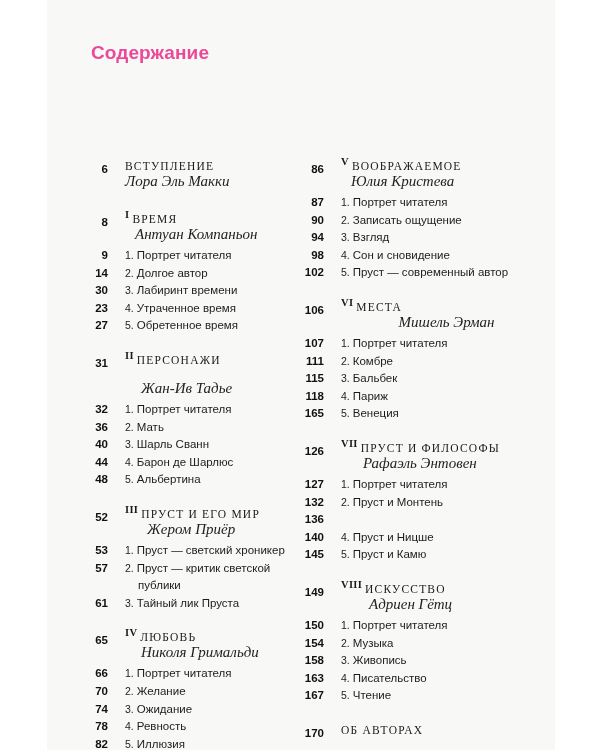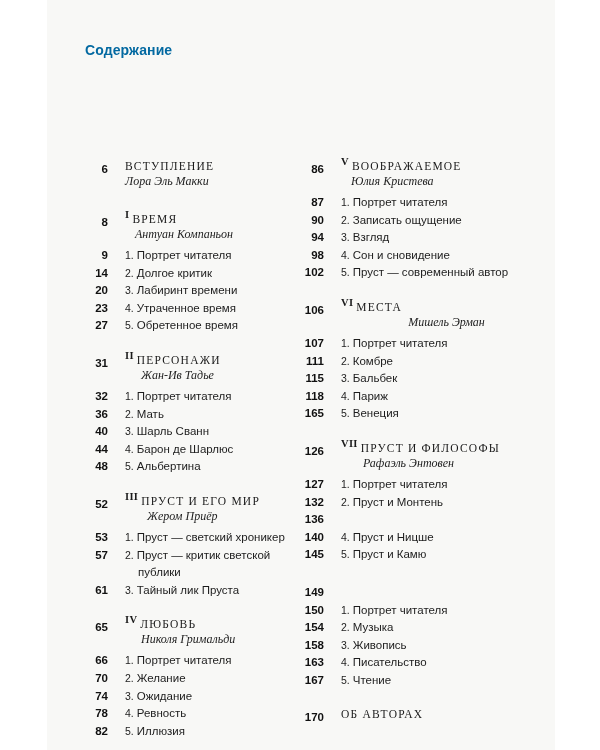--- a/index.html
+++ b/index.html
@@ -5,23 +5,23 @@
   html, body { margin: 0; padding: 0; }
   body {
     width: 600px; height: 750px; background: #ffffff; position: relative; overflow: hidden;
     font-family: "Liberation Sans", sans-serif; color: #141414;
   }
   .page {
     position: absolute; left: 47px; top: 0; width: 508px; height: 750px;
     background: #f8f8f6;
   }
   .title {
-    position: absolute; left: 85px; top: 42px;
-    font-family: "Liberation Sans", sans-serif; font-weight: bold; font-size: 14px;
-    color: #0369a1; letter-spacing: 0.1px;
+    position: absolute; left: 91px; top: 42px;
+    font-family: "Liberation Sans", sans-serif; font-weight: bold; font-size: 19px;
+    color: #ec4899; letter-spacing: 0.1px;
   }
   .col { position: absolute; top: 159px; }
   .col.left { left: 80px; width: 230px; }
   .col.right { left: 296px; width: 240px; }
 
   .section { margin-bottom: 18px; }
   .section.compact { margin-bottom: 0; }
 
   .row { display: flex; align-items: flex-start; }
   .num {
@@ -33,21 +33,21 @@
   .head-row .num { padding-top: 2px; }
   .head {
     font-family: "Liberation Serif", serif; font-size: 11.5px; letter-spacing: 1.2px;
     color: #1a1a1a; line-height: 15px; position: relative;
   }
   .roman {
     font-family: "Liberation Serif", serif; font-weight: bold; font-size: 10.5px;
     position: relative; top: -5px; margin-right: 3px; letter-spacing: 0.3px;
   }
   .author {
-    font-family: "Liberation Serif", serif; font-style: italic; font-size: 12px;
+    font-family: "Liberation Serif", serif; font-style: italic; font-size: 15px;
     color: #222; line-height: 14px; margin-bottom: 6px;
   }
   .item { font-size: 11.5px; line-height: 17.6px; color: #1c1c1c; }
   .item .idx { font-size: 10.5px; margin-right: 3px; }
   .item .cont { display: block; padding-left: 13px; }
 </style>
 </head>
 <body>
 
 <div class="page"></div>
@@ -71,41 +71,41 @@
           <div class="head"><span class="roman">I</span><span>ВРЕМЯ</span></div>
           <div class="author" style="padding-left: 10px;">Антуан Компаньон</div>
         </div>
       </div>
       <div class="row">
         <div class="num">9</div>
         <div class="body item"><span class="idx">1.</span><span>Портрет читателя</span></div>
       </div>
       <div class="row">
         <div class="num">14</div>
-        <div class="body item"><span class="idx">2.</span><span>Долгое критик</span></div>
-      </div>
-      <div class="row">
-        <div class="num">20</div>
+        <div class="body item"><span class="idx">2.</span><span>Долгое автор</span></div>
+      </div>
+      <div class="row">
+        <div class="num">30</div>
         <div class="body item"><span class="idx">3.</span><span>Лабиринт времени</span></div>
       </div>
       <div class="row">
         <div class="num">23</div>
         <div class="body item"><span class="idx">4.</span><span>Утраченное время</span></div>
       </div>
       <div class="row">
         <div class="num">27</div>
         <div class="body item"><span class="idx">5.</span><span>Обретенное время</span></div>
       </div>
     </div>
     <div class="section">
       <div class="row head-row">
         <div class="num">31</div>
         <div class="body">
           <div class="head"><span class="roman">II</span><span>ПЕРСОНАЖИ</span></div>
-          <div class="author" style="padding-left: 16px;">Жан-Ив Тадье</div>
+          <div class="author" style="padding-left: 16px; margin-top: 13px;">Жан-Ив Тадье</div>
         </div>
       </div>
       <div class="row">
         <div class="num">32</div>
         <div class="body item"><span class="idx">1.</span><span>Портрет читателя</span></div>
       </div>
       <div class="row">
         <div class="num">36</div>
         <div class="body item"><span class="idx">2.</span><span>Мать</span></div>
       </div>
@@ -256,20 +256,24 @@
         <div class="body item"><span class="idx">4.</span><span>Пруст и Ницше</span></div>
       </div>
       <div class="row">
         <div class="num">145</div>
         <div class="body item"><span class="idx">5.</span><span>Пруст и Камю</span></div>
       </div>
     </div>
     <div class="section">
       <div class="row head-row">
         <div class="num">149</div>
+        <div class="body">
+          <div class="head"><span class="roman">VIII</span><span>ИСКУССТВО</span></div>
+          <div class="author" style="padding-left: 28px;">Адриен Гётц</div>
+        </div>
       </div>
       <div class="row">
         <div class="num">150</div>
         <div class="body item"><span class="idx">1.</span><span>Портрет читателя</span></div>
       </div>
       <div class="row">
         <div class="num">154</div>
         <div class="body item"><span class="idx">2.</span><span>Музыка</span></div>
       </div>
       <div class="row">

